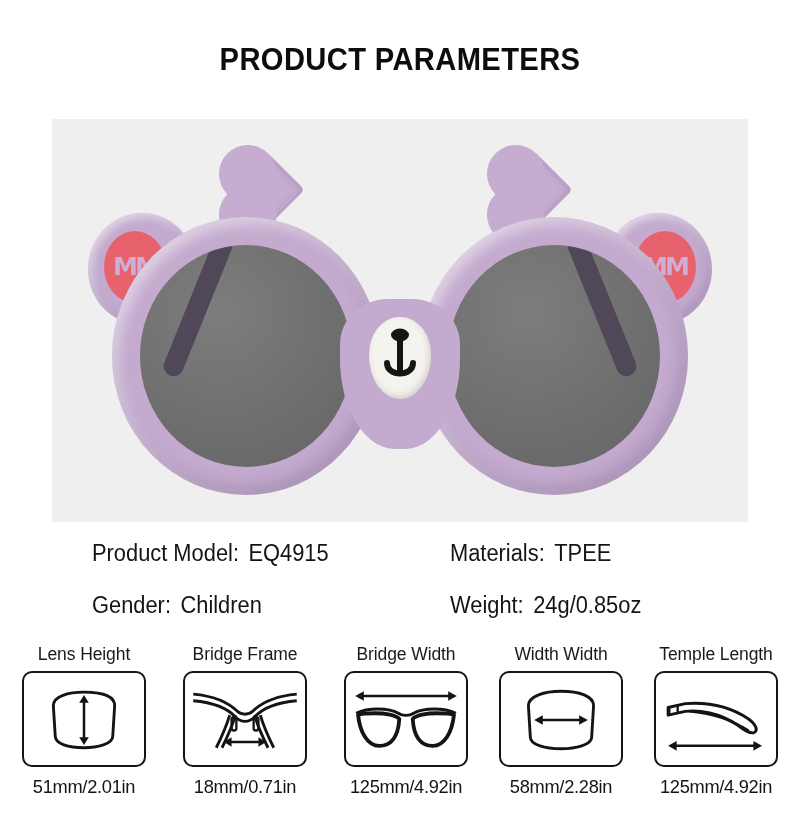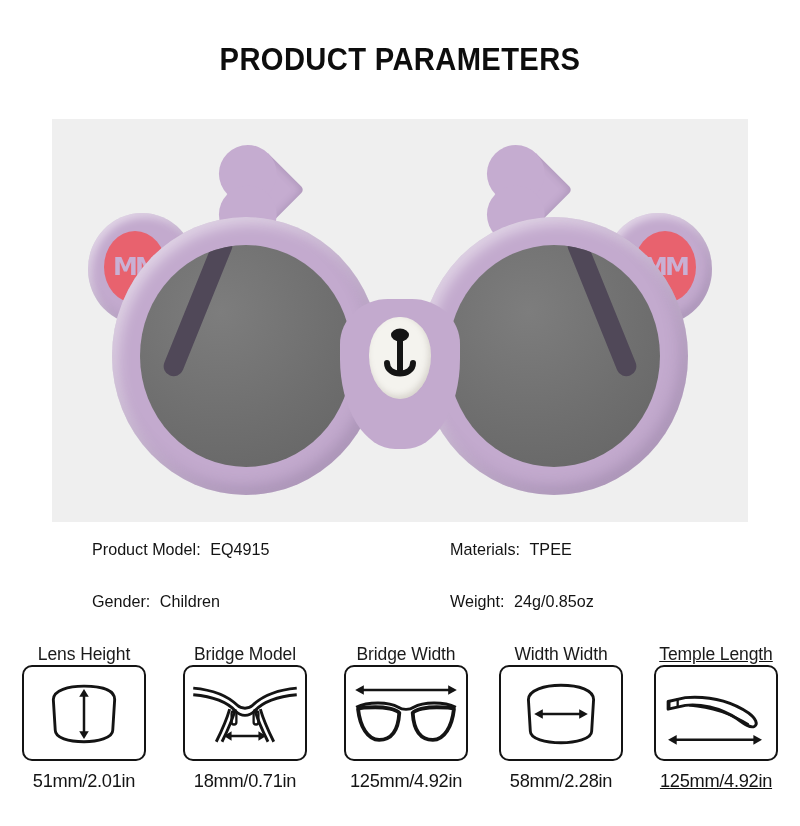--- a/index.html
+++ b/index.html
@@ -230,21 +230,21 @@
     left: 0;
     top: 534px;
     width: 800px;
     height: 90px;
   }
   .spec-row {
     position: absolute;
     left: 0;
     width: 788px;
     height: 40px;
-    font-size: 17px;
+    font-size: 23px;
     color: #141414;
   }
   .spec-row.r1 { top: 6px; }
   .spec-row.r2 { top: 58px; }
   .spec-cell {
     position: absolute;
     white-space: nowrap;
     font-family: "Liberation Sans", sans-serif;
     transform: scaleX(0.95);
     transform-origin: left center;
@@ -265,25 +265,26 @@
   .measure {
     position: absolute;
     top: 0;
     width: 156px;
     text-align: center;
   }
   .m0 { left: 6px; }
   .m1 { left: 167px; }
   .m2 { left: 328px; }
   .m3 { left: 483px; }
-  .m4 { left: 638px; text-decoration: underline; }
+  .m4 { left: 638px; }
 
   .m-label {
     font-size: 17.5px;
     color: #1a1a1a;
+    margin-bottom: 6px;
     letter-spacing: -0.1px;
     white-space: nowrap;
     font-family: "Liberation Sans", sans-serif;
   }
   .m-box {
     width: 124px;
     height: 96px;
     margin: 0 auto;
     border: 2.5px solid #141414;
     border-radius: 10px;
@@ -386,21 +387,21 @@
         <path d="M30 34 C30 24 46 20 62 20 C80 20 94 24 94 34 L92 66 C92 74 76 78 62 78 C46 78 32 74 32 66 Z" fill="none" stroke="#141414" stroke-width="3" stroke-linejoin="round"></path>
         <line x1="62" y1="27" x2="62" y2="71" stroke="#141414" stroke-width="2.6"></line>
         <path d="M62 23 L57 31 L67 31 Z" fill="#141414"></path>
         <path d="M62 75 L57 67 L67 67 Z" fill="#141414"></path>
       </svg>
     </div>
     <div class="m-value">51mm/2.01in</div>
   </div>
 
   <div class="measure m1">
-    <div class="m-label">Bridge Model</div>
+    <div class="m-label">Bridge Frame</div>
     <div class="m-box">
       <svg viewBox="0 0 124 96">
         <path d="M8 22 C30 24 44 30 54 40 C58 44 66 44 70 40 C80 30 94 24 116 22" fill="none" stroke="#141414" stroke-width="3"></path>
         <path d="M8 29 C30 31 44 37 52 46 C58 52 66 52 72 46 C80 37 94 31 116 29" fill="none" stroke="#141414" stroke-width="3"></path>
         <path d="M52 44 C48 58 44 66 38 78" fill="none" stroke="#141414" stroke-width="3"></path>
         <path d="M72 44 C76 58 80 66 86 78" fill="none" stroke="#141414" stroke-width="3"></path>
         <path d="M46 44 C42 58 38 66 32 78" fill="none" stroke="#141414" stroke-width="3"></path>
         <path d="M78 44 C82 58 86 66 92 78" fill="none" stroke="#141414" stroke-width="3"></path>
         <rect x="48" y="46" width="5" height="14" rx="2.4" fill="none" stroke="#141414" stroke-width="2.4"></rect>
         <rect x="71" y="46" width="5" height="14" rx="2.4" fill="none" stroke="#141414" stroke-width="2.4"></rect>

